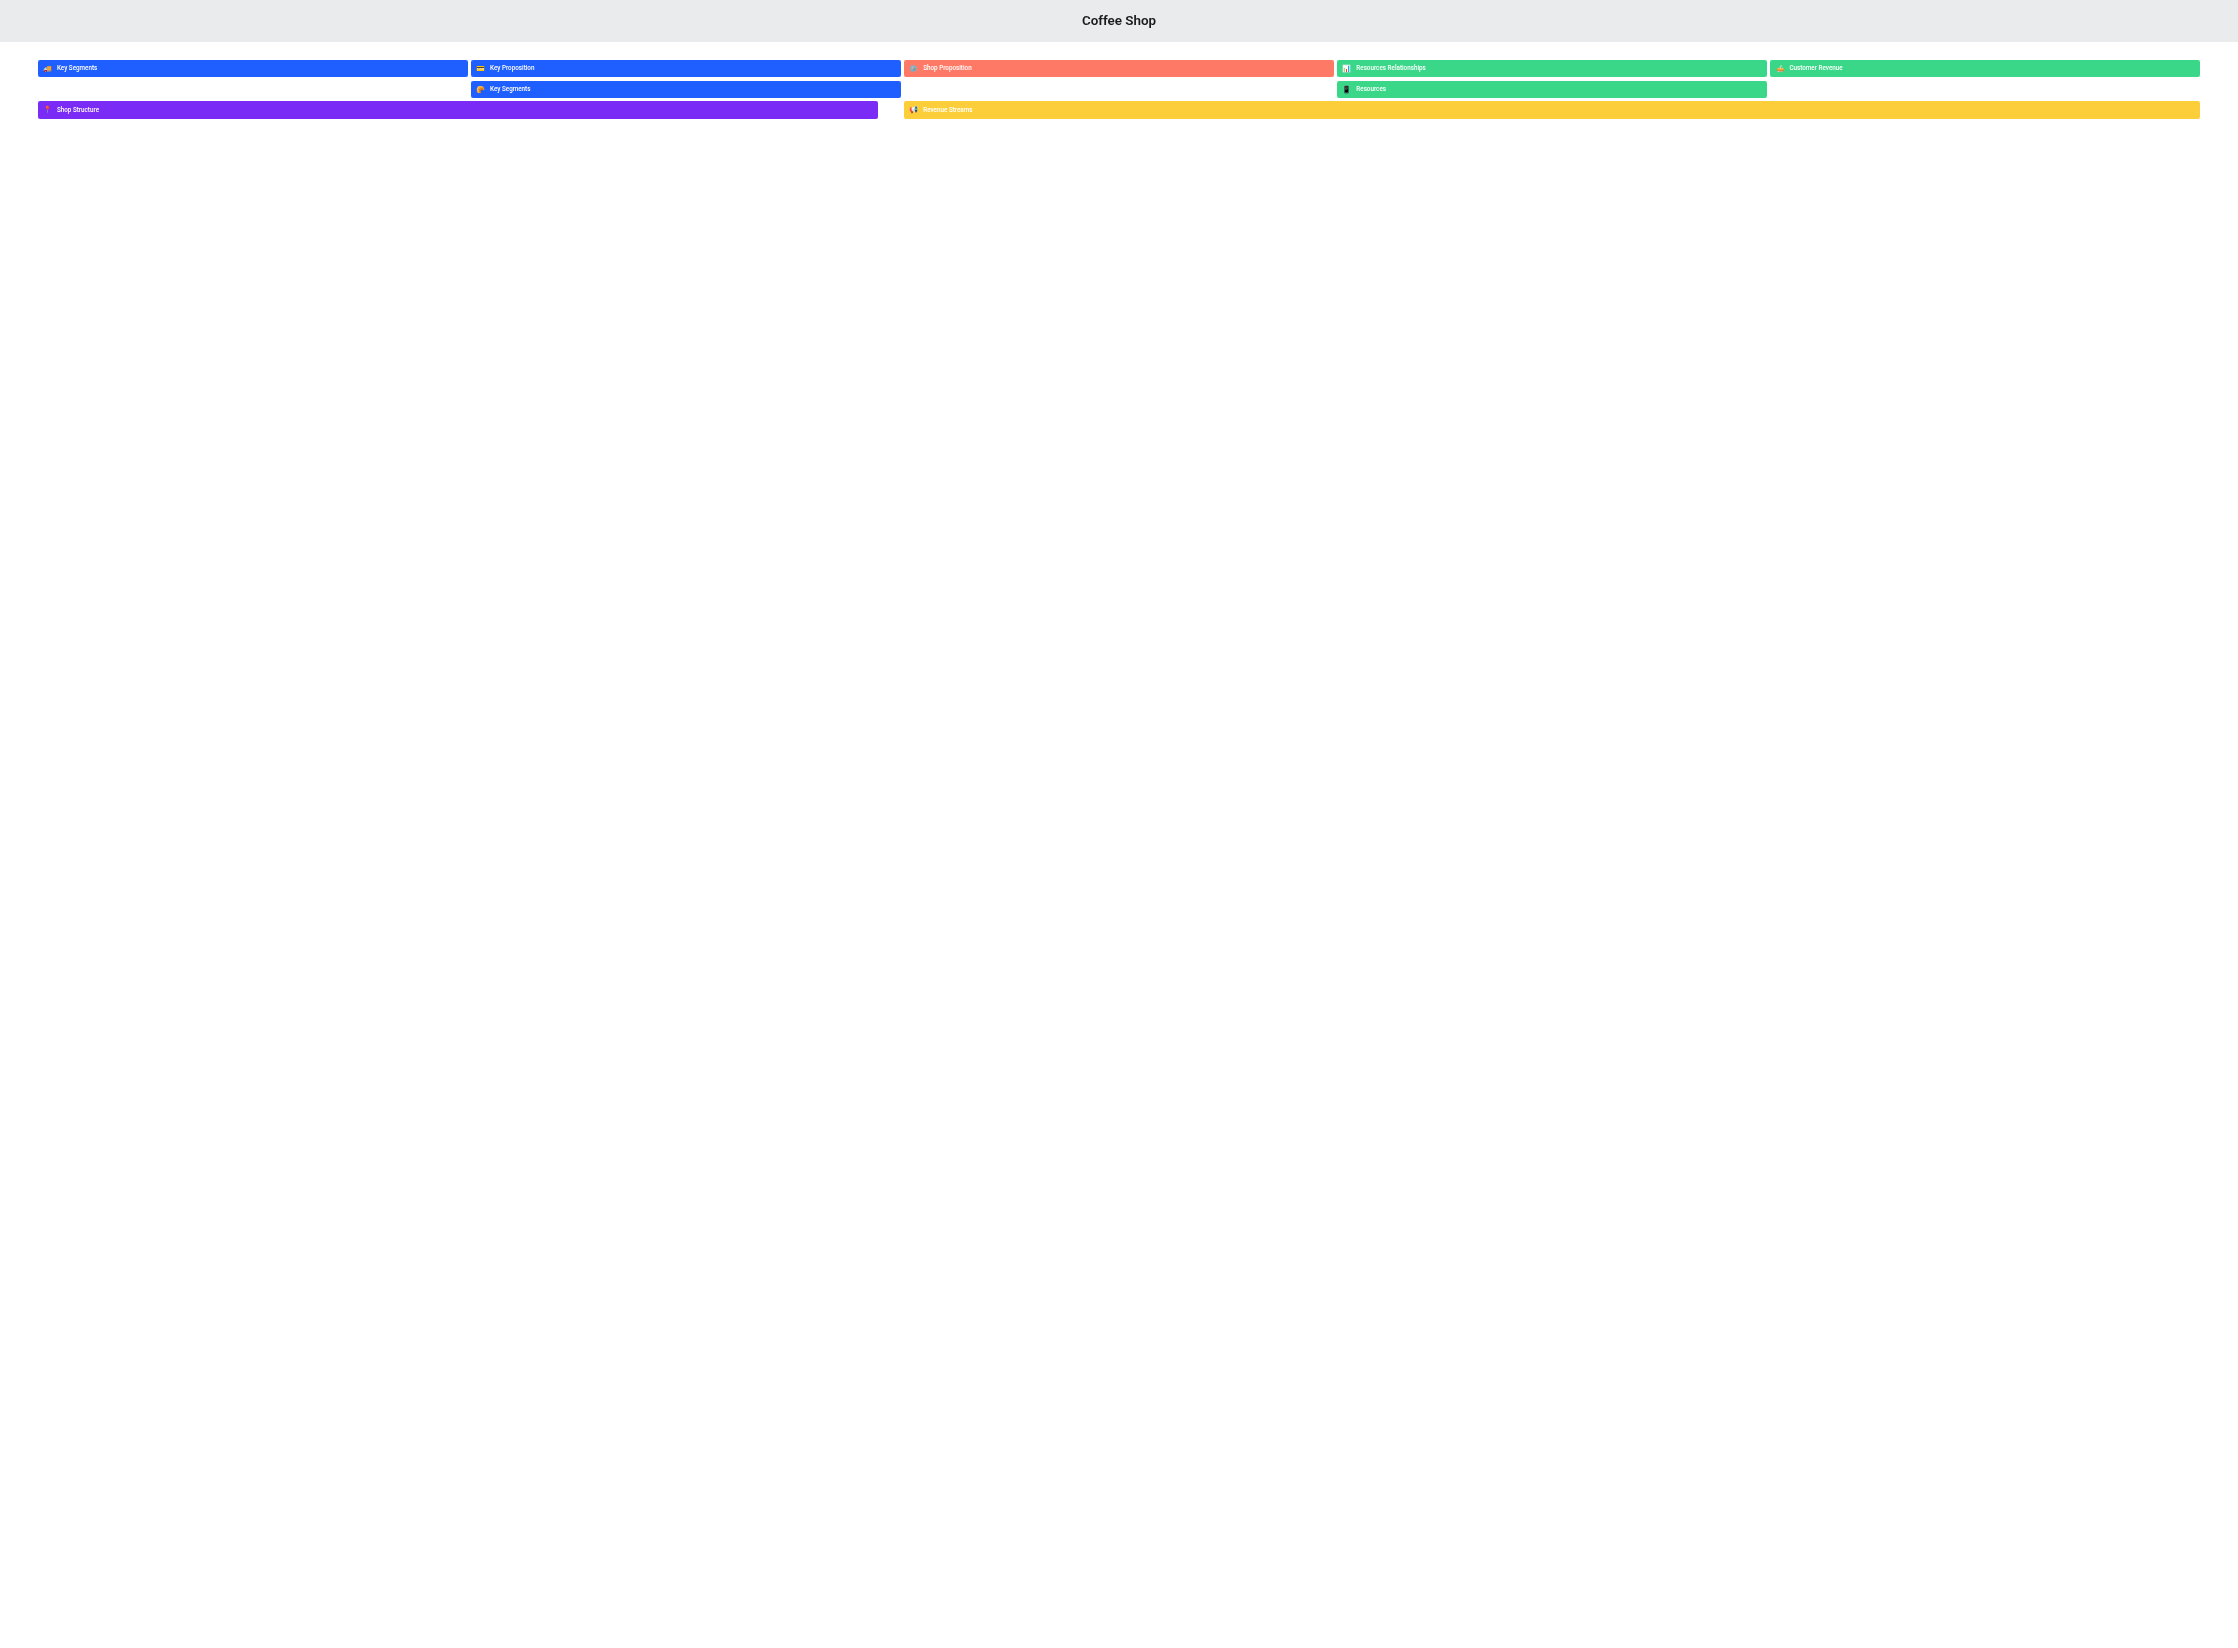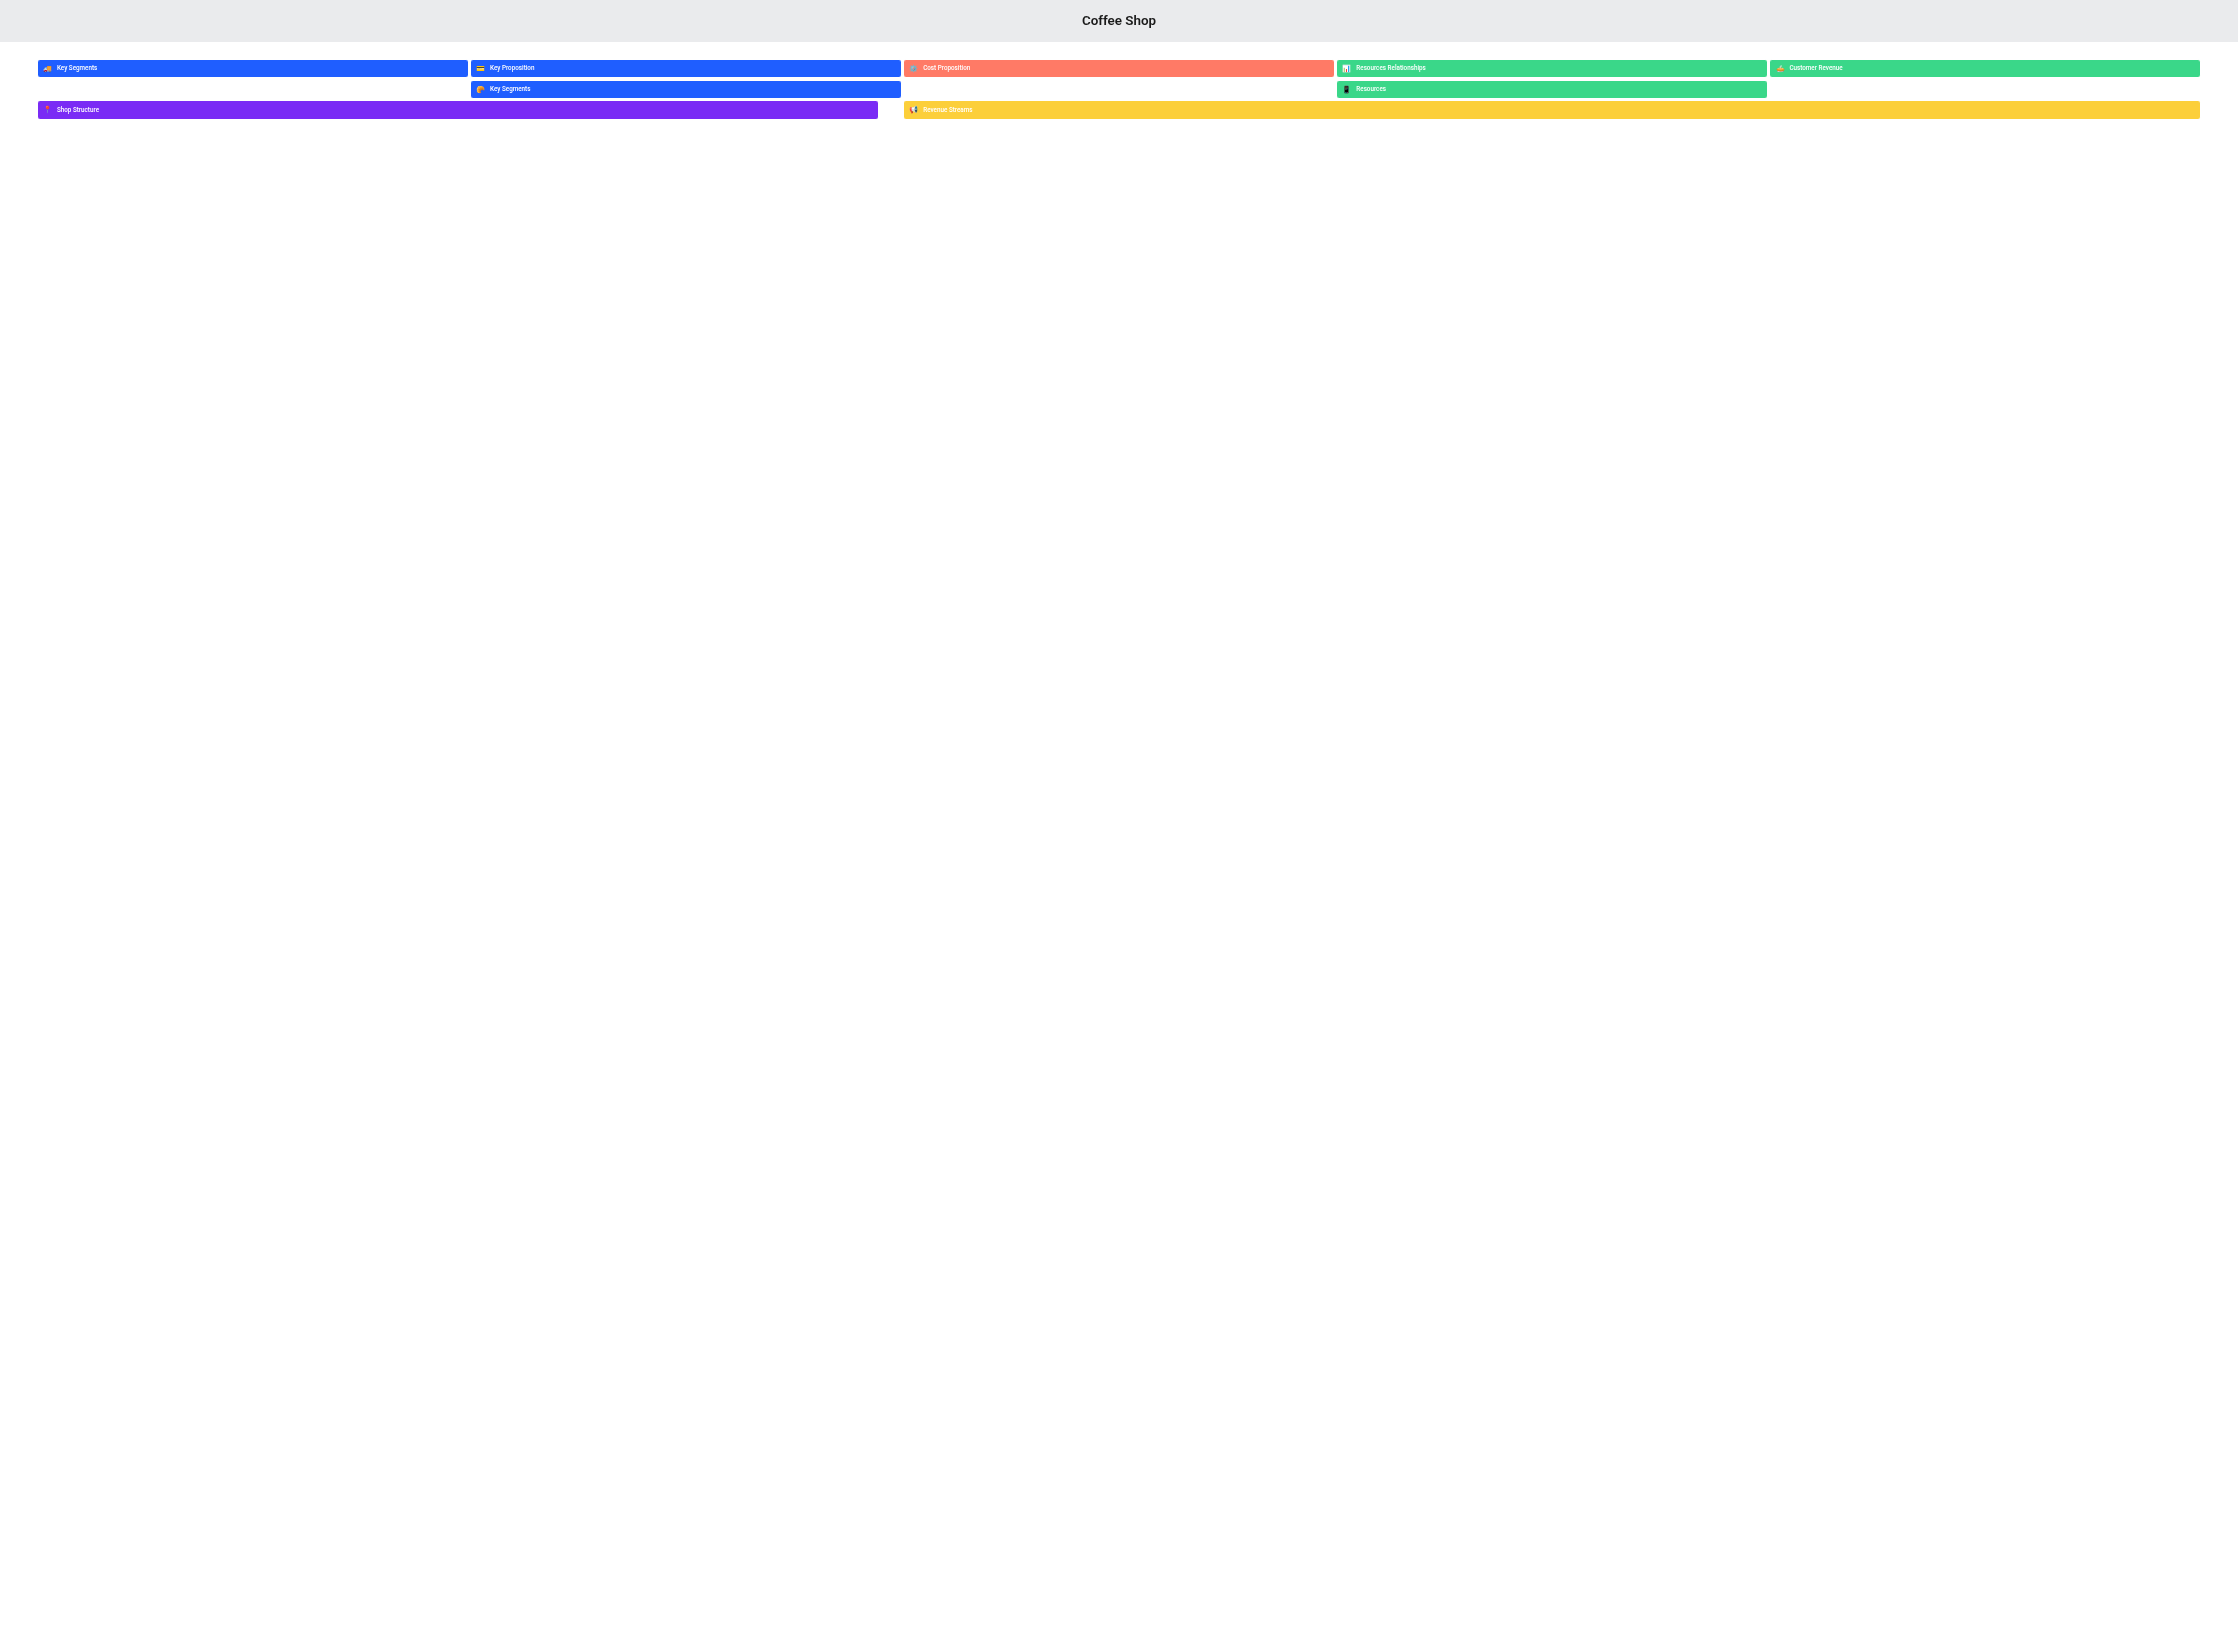--- a/index.html
+++ b/index.html
@@ -141,21 +141,21 @@
         
         
       </div>
     </div>
   </div>
 
   <div class="col col3">
     <div class="section coral h-tall">
       <div class="section-header">
         <span class="icon">⚙️</span>
-        <span>Cost Proposition</span>
+        <span>Shop Proposition</span>
       </div>
       <div class="section-body">
         
         
         
         
       </div>
     </div>
   </div>
 

